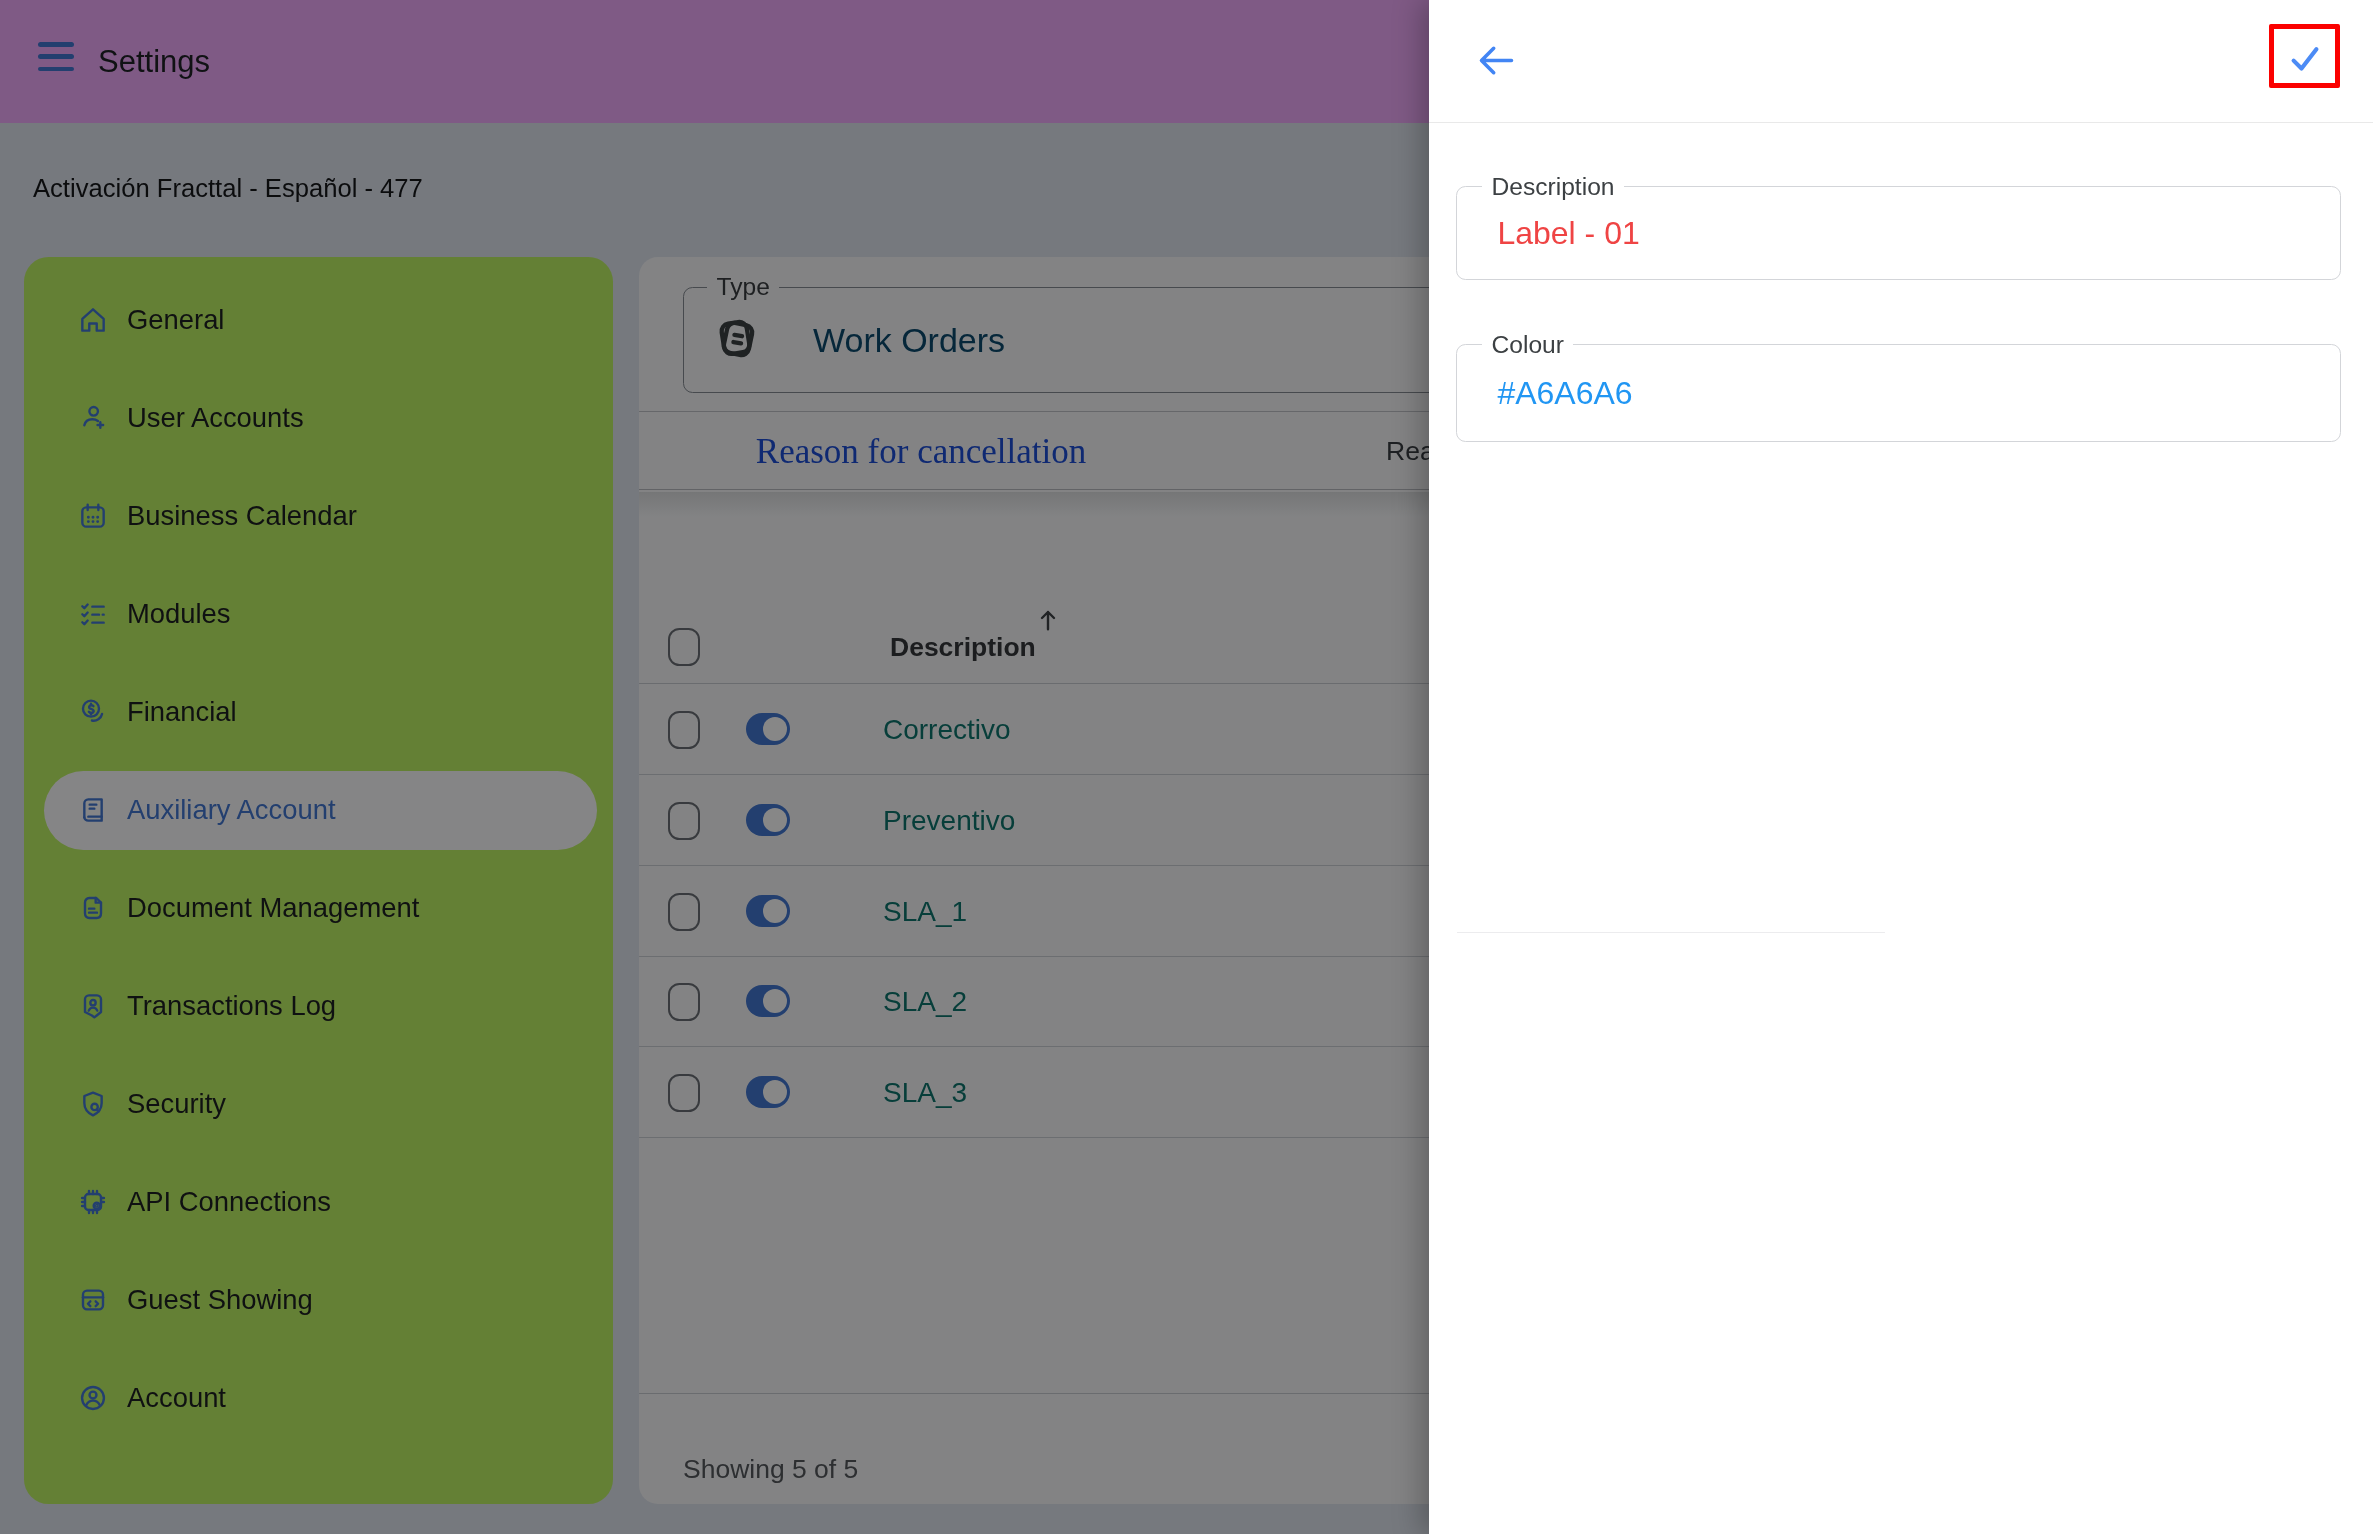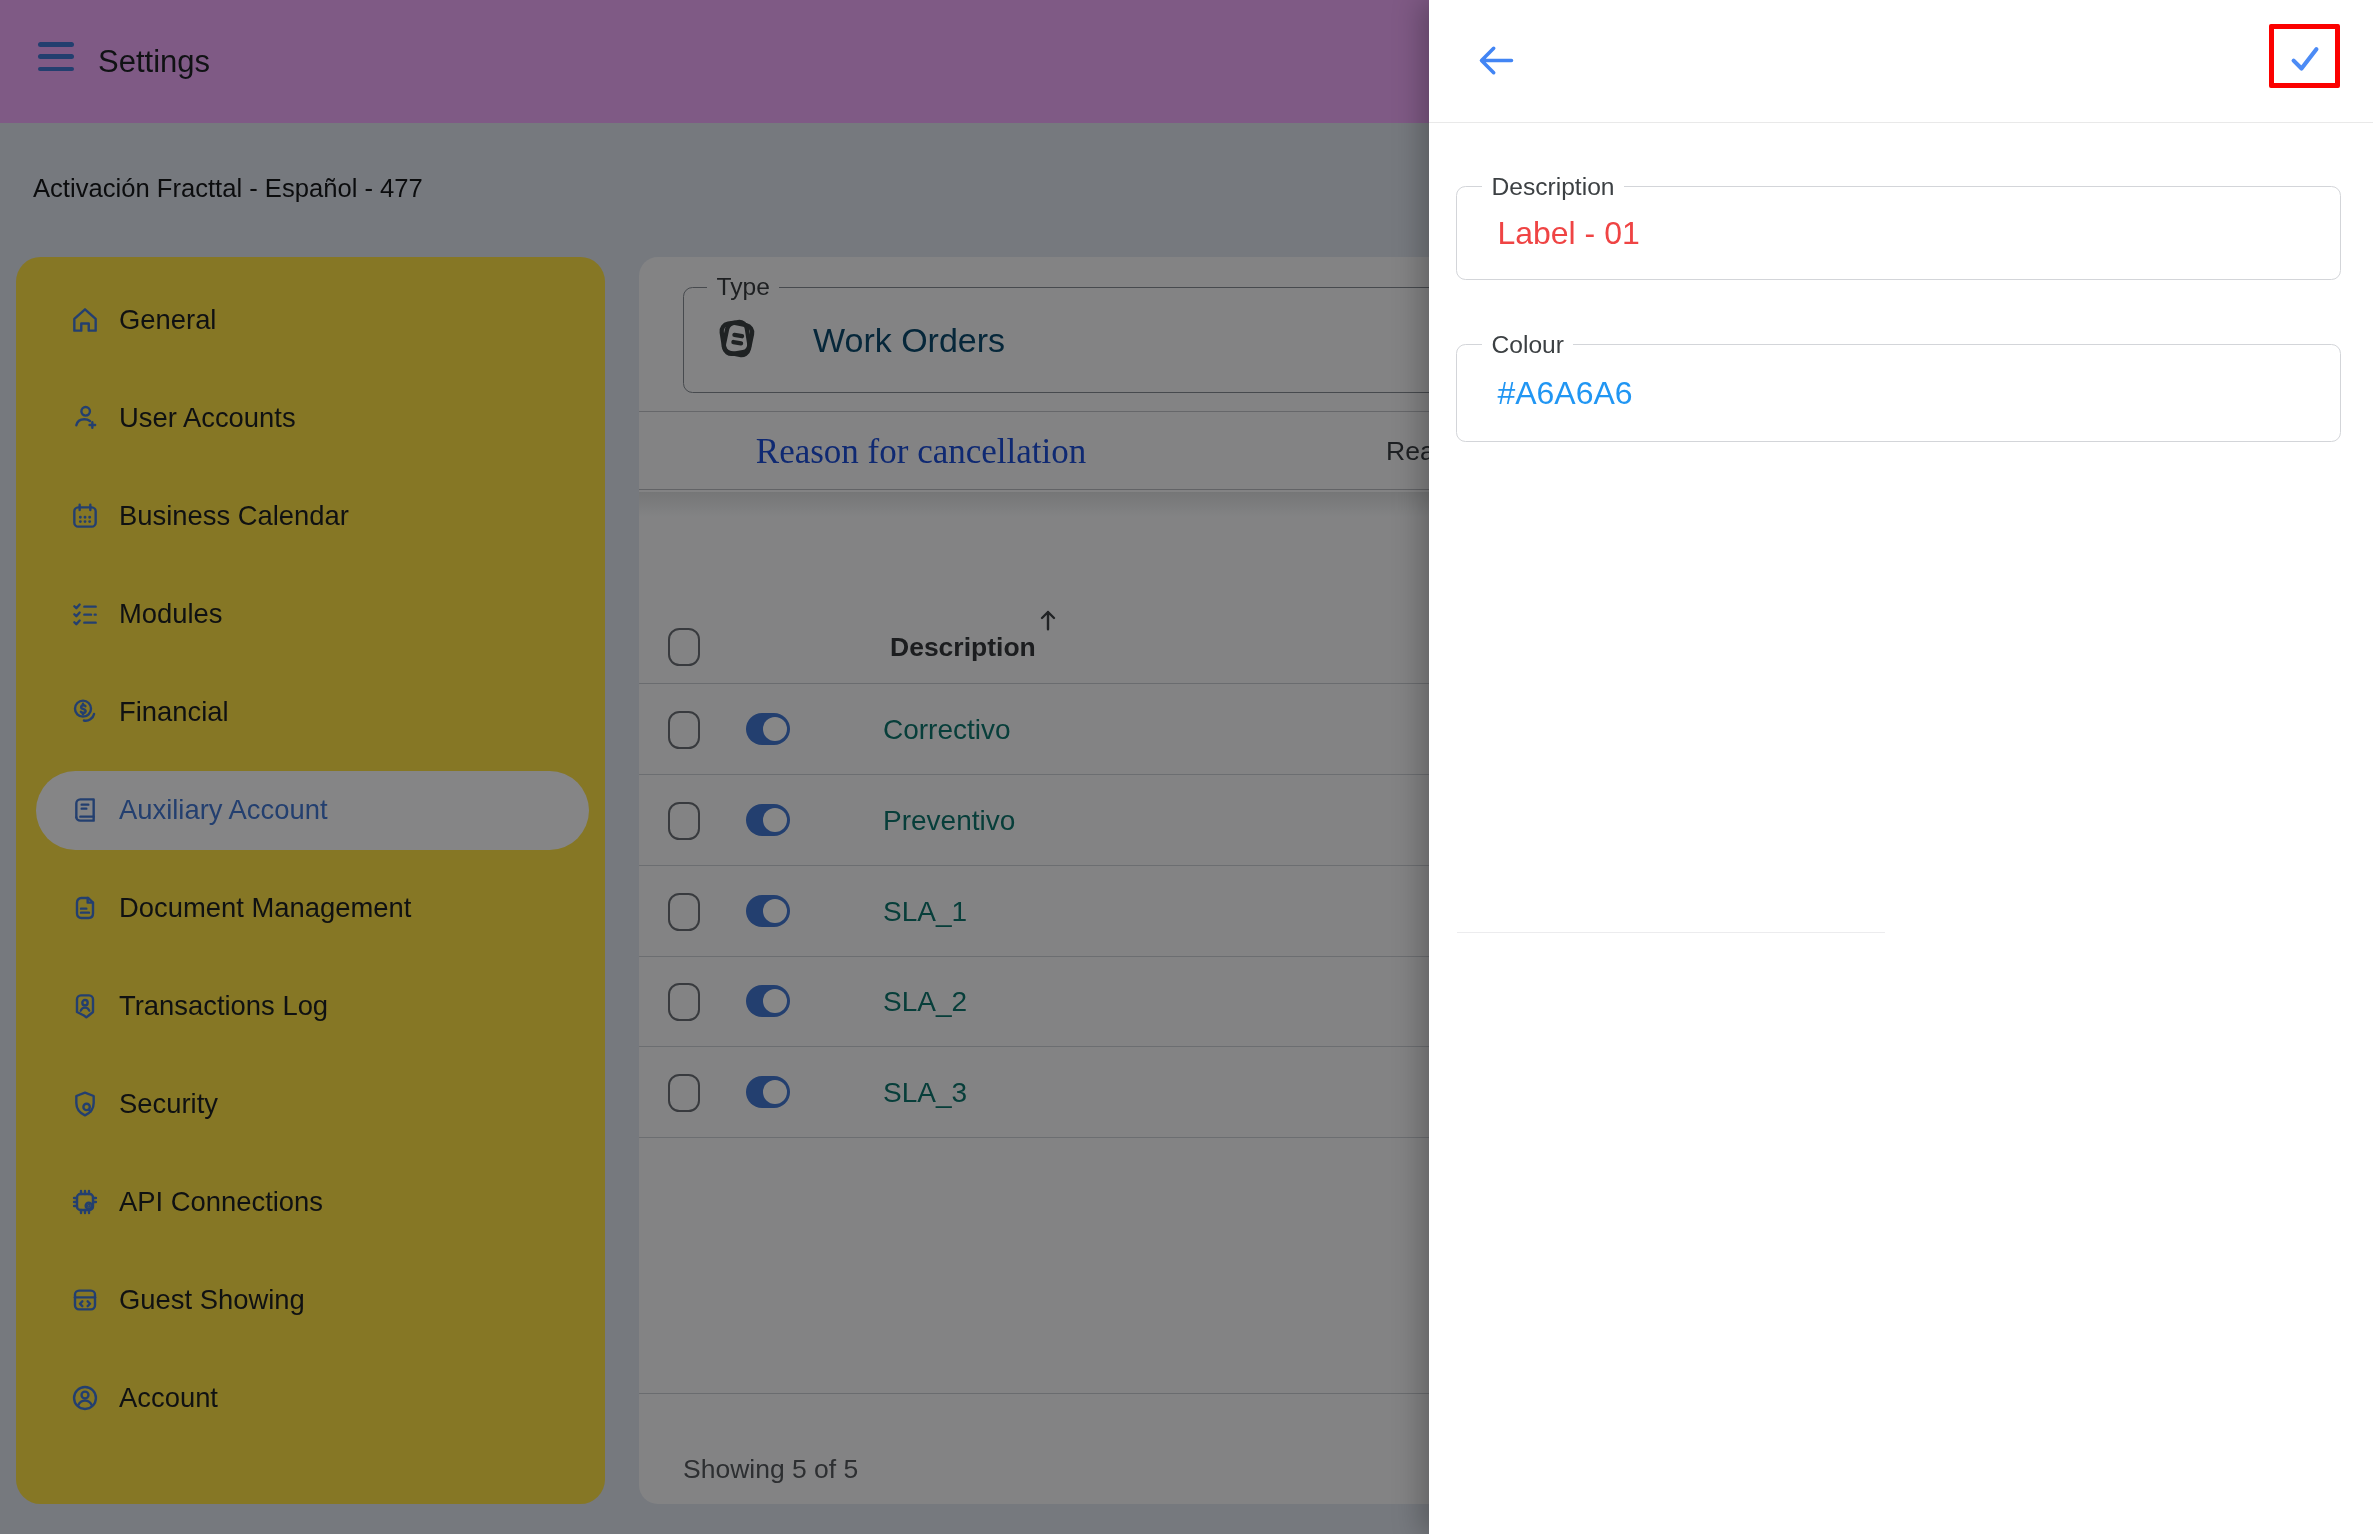--- a/index.html
+++ b/index.html
@@ -11,21 +11,21 @@
     -webkit-font-smoothing:antialiased;
   }
   
   .app-header { position:absolute; left:0; top:0; width:2373px; height:123px; background:#f0abfc; z-index:1; }
   .hamburger { position:absolute; left:38px; top:42px; width:36px; height:40px; cursor:pointer; }
   .hamburger i { display:block; width:36px; height:4.7px; border-radius:2.8px; background:var(--accent,#4377d2); margin-bottom:7.6px; }
   .app-title { position:absolute; left:98px; top:0; height:123px; line-height:123px; font-size:31px; color:#1f2226; }
   
   .subtitle { position:absolute; left:33px; top:167px; height:42px; line-height:42px; font-size:25.6px; color:#15171a; z-index:1; }
   
-  .sidebar-card { position:absolute; left:16px; top:257px; width:589px; height:1247px; background:#fde047; border-radius:24.6px; z-index:1; padding-top:14px; }
+  .sidebar-card { position:absolute; left:24px; top:257px; width:589px; height:1247px; background:#bef264; border-radius:24.6px; z-index:1; padding-top:14px; }
   .side-item { position:relative; height:98px; display:flex; align-items:center; cursor:pointer; }
   .side-item .pill { display:none; }
   .side-item.selected .pill { display:block; position:absolute; left:20px; right:16px; top:9.5px; bottom:9.5px; background:#fbfcfe; border-radius:40px; }
   .side-item .icn { position:relative; margin-left:53px; width:32px; height:32px; color:var(--accent,#4377d2); flex:0 0 auto; }
   .side-item .icn svg { width:32px; height:32px; display:block; }
   .side-item .lbl { position:relative; margin-left:18px; font-size:27.4px; color:#1e2023; white-space:nowrap; }
   .side-item.selected .lbl { color:var(--accent,#4377d2); }
   
   .main-card { position:absolute; left:639px; top:257px; width:1694px; height:1247px; background:#f7f8fa; border-radius:19px; z-index:1; }
   .type-field { position:absolute; left:44px; top:30px; width:1628px; height:106px; border:1.9px solid #878d94; border-radius:9.5px; }

